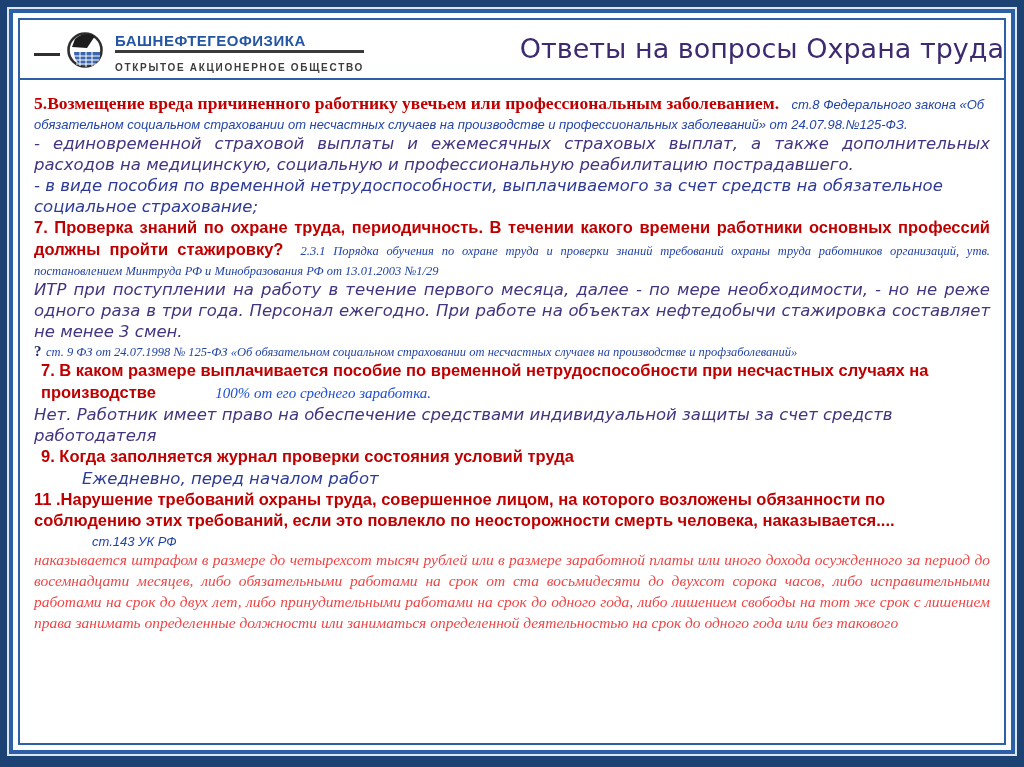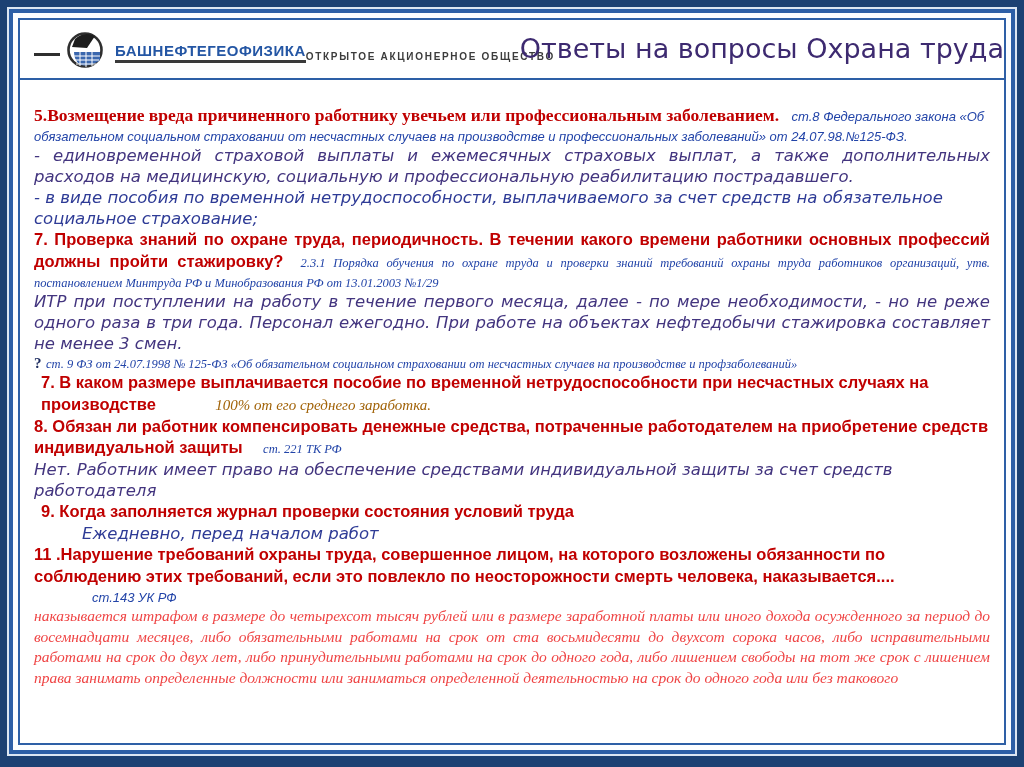--- a/index.html
+++ b/index.html
@@ -29,36 +29,36 @@
   .header{
     position:relative;flex:0 0 auto;height:58px;
     border-bottom:2px solid #2d5fa6;
   }
   .logo{
     position:absolute;left:14px;top:7px;
     display:flex;align-items:center;
   }
   .logo-stub{width:26px;height:3px;background:#2f2f2f;margin-top:4px;}
   .logo-mark{flex:0 0 auto;margin-right:5px;}
-  .logo-text{display:flex;}
+  .logo-text{display:flex;flex-direction:column;}
   .logo-name{
     font-size:15px;font-weight:bold;color:#2456a4;letter-spacing:.5px;
     border-bottom:3px solid #3a3a3a;padding-bottom:1px;
   }
   .logo-sub{
     font-size:10px;font-weight:bold;color:#3c3c3c;
     letter-spacing:1.7px;margin-top:9px;white-space:nowrap;
   }
   .title{
     position:absolute;left:0;right:0;top:13px;text-align:right;
     font-size:27px;color:#3d2a70;
     font-family:"DejaVu Sans",sans-serif;
   }
   .content{
-    flex:1 1 auto;padding:24px 14px 0 14px;overflow:hidden;
+    flex:1 1 auto;padding:12px 14px 0 14px;overflow:hidden;
   }
   .content p{margin:0;}
   .q{
     color:#c00000;font-weight:bold;font-size:16.5px;line-height:1.32;
     font-family:"Liberation Sans",sans-serif;
   }
   .q-serif{
     color:#c00000;font-weight:bold;font-size:17.5px;line-height:1.3;
     font-family:"Liberation Serif",serif;
   }
@@ -74,21 +74,21 @@
     color:#1b2a5e;font-weight:bold;font-size:15px;
     font-family:"Liberation Serif",serif;
   }
   .ans{
     font-style:italic;font-size:16.5px;line-height:1.28;
     font-family:"DejaVu Sans",sans-serif;
   }
   .ans-blue{color:#2e3b96;}
   .ans-purple{color:#43357f;}
   .ans-serif{
-    color:#a16207;font-style:italic;font-size:15px;
+    color:#1d4ed8;font-style:italic;font-size:15px;
     font-family:"Liberation Serif",serif;
   }
   .ans-final{
     color:#ef4444;font-style:italic;font-size:15.5px;line-height:1.34;
     font-family:"Liberation Serif",serif;
   }
   .justify{text-align:justify;}
   .pad-sm{padding-left:7px;}
   .indent{padding-left:48px;}
   .gap-xs{margin-left:8px;}
@@ -150,24 +150,20 @@
           <p>
             <span class="ref-mark">?</span>
             <span class="ref-serif">ст. 9 ФЗ от 24.07.1998 № 125-ФЗ «Об обязательном социальном страховании от несчастных случаев на производстве и профзаболеваний»</span>
           </p>
 
           <p class="pad-sm">
             <span class="q">7. В каком размере выплачивается пособие по временной нетрудоспособности при несчастных случаях на производстве</span>
             <span class="ans-serif gap-lg">100% от его среднего заработка.</span>
           </p>
 
-          <p>
-            <span class="q">8. Обязан ли работник компенсировать денежные средства, потраченные работодателем на приобретение средств индивидуальной защиты</span>
-            <span class="ref-serif gap-sm">ст. 221 ТК РФ</span>
-          </p>
           <p class="ans ans-purple">Нет. Работник имеет право на обеспечение средствами индивидуальной защиты за счет средств работодателя</p>
 
           <p class="q pad-sm">9. Когда заполняется журнал проверки состояния условий труда</p>
           <p class="ans ans-blue indent">Ежедневно, перед началом работ</p>
 
           <p>
             <span class="q">11 .Нарушение требований охраны труда, совершенное лицом, на которого возложены обязанности по соблюдению этих требований, если это повлекло по неосторожности смерть человека, наказывается....</span>
             <span class="ref-sans gap-md">ст.143 УК РФ</span>
           </p>
           <p class="ans-final justify">наказывается штрафом в размере до четырехсот тысяч рублей или в размере заработной платы или иного дохода осужденного за период до восемнадцати месяцев, либо обязательными работами на срок от ста восьмидесяти до двухсот сорока часов, либо исправительными работами на срок до двух лет, либо принудительными работами на срок до одного года, либо лишением свободы на тот же срок с лишением права занимать определенные должности или заниматься определенной деятельностью на срок до одного года или без такового</p>

